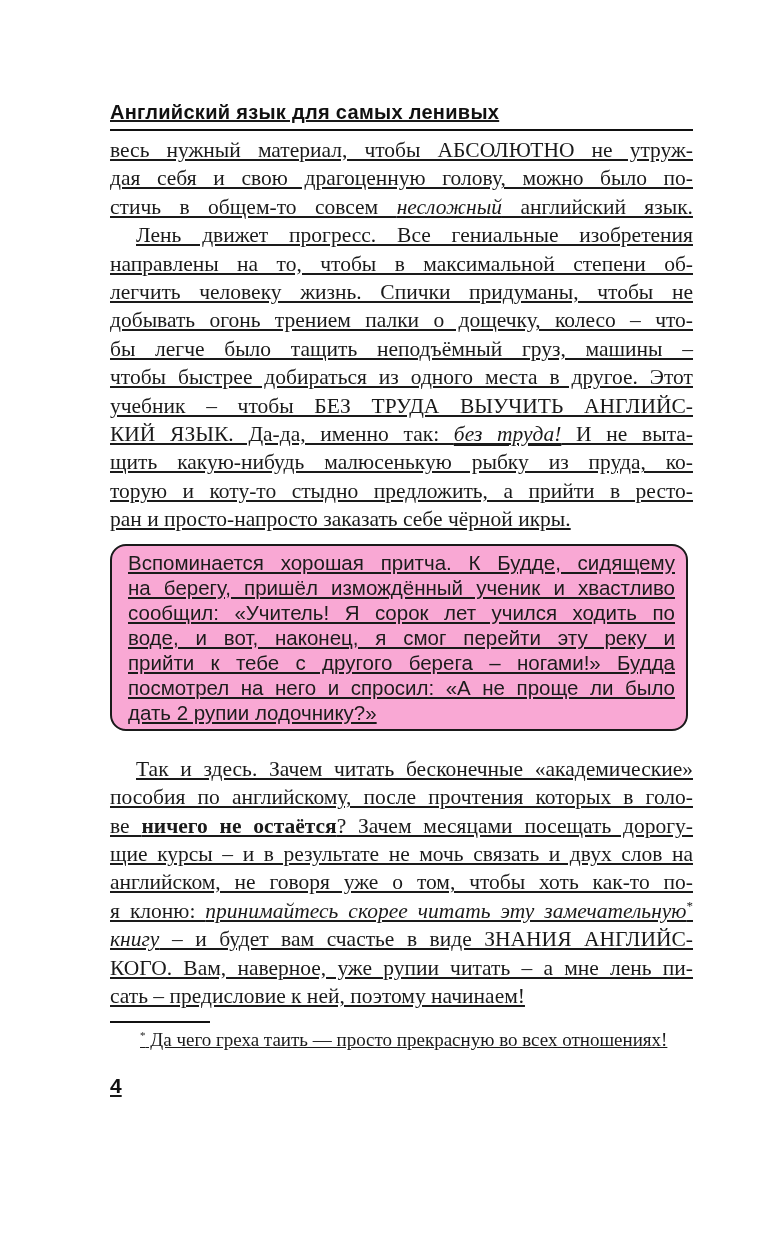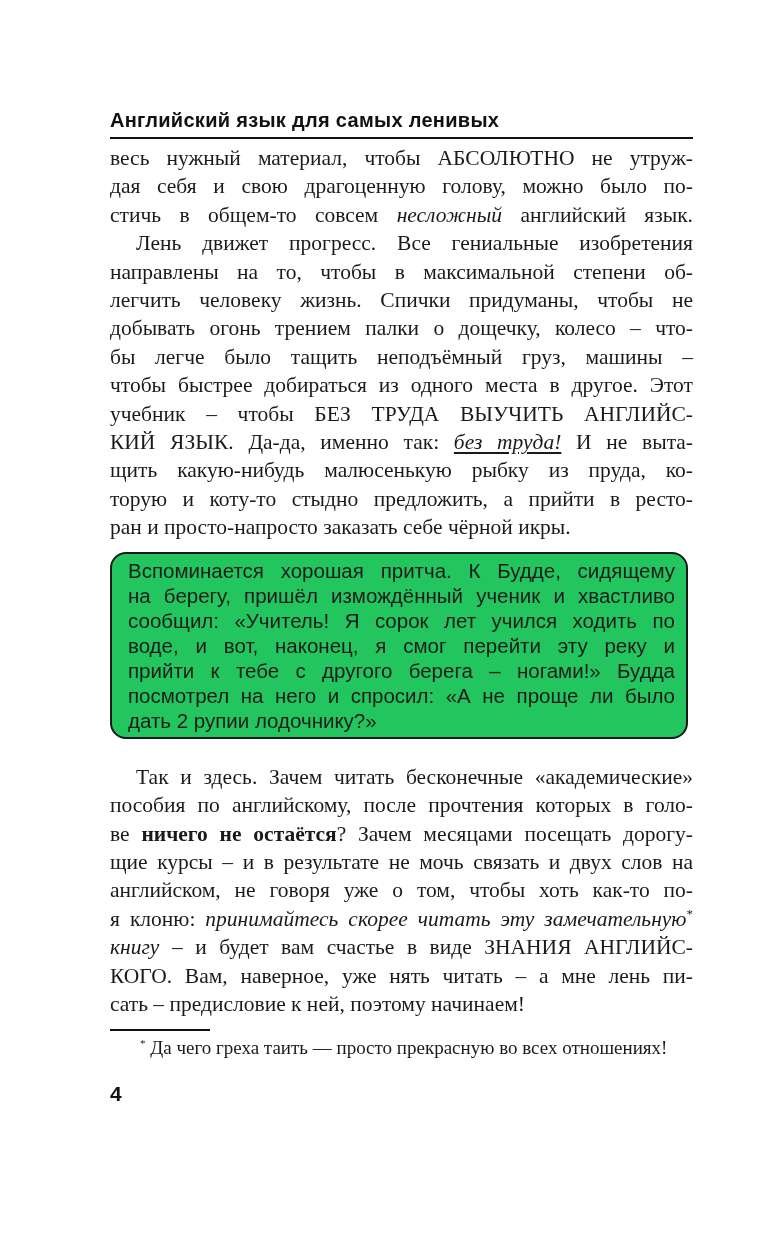--- a/index.html
+++ b/index.html
@@ -12,22 +12,23 @@
     width: 768px;
     height: 1241px;
     background: #ffffff;
     color: #1a1a1a;
     font-family: "Liberation Serif", serif;
     overflow: hidden;
   }
   .content {
     position: absolute;
     left: 110px;
-    top: 8px;
+    top: 0;
     width: 583px;
+    text-decoration: underline;
   }
   
   .header {
     margin-top: 100px;
     font-family: "Liberation Sans", sans-serif;
     font-weight: bold;
     font-size: 20px;
     line-height: 24px;
     letter-spacing: 0.3px;
     color: #111111;
@@ -61,21 +62,21 @@
     vertical-align: 8px;
     line-height: 0;
   }
   
   .parable-box {
     box-sizing: border-box;
     margin-top: 10px;
     width: 578px;
     border: 2px solid #1a1a1a;
     border-radius: 16px;
-    background: #22c55e;
+    background: #f9a8d4;
     padding: 4px 11px 4px 16px;
     font-family: "Liberation Sans", sans-serif;
     font-size: 20.5px;
     line-height: 25px;
     color: #1c1c1c;
   }
   .body-after { margin-top: 24px; }
   
   .footnote-rule {
     border: none;
@@ -151,21 +152,21 @@
 
       <div class="body-after">
           <div class="para">
             <div class="line indent"><span class="s-n">Так и здесь. Зачем читать бесконечные «академические»</span></div>
             <div class="line"><span class="s-n">пособия по английскому, после прочтения которых в голо-</span></div>
             <div class="line"><span class="s-n">ве </span><span class="s-b">ничего не остаётся</span><span class="s-n">? Зачем месяцами посещать дорогу-</span></div>
             <div class="line"><span class="s-n">щие курсы – и в результате не мочь связать и двух слов на</span></div>
             <div class="line"><span class="s-n">английском, не говоря уже о том, чтобы хоть как-то по-</span></div>
             <div class="line"><span class="s-n">я клоню: </span><span class="s-i">принимайтесь скорее читать эту замечательную</span><span class="s-sup">*</span></div>
             <div class="line"><span class="s-i">книгу</span><span class="s-n"> – и будет вам счастье в виде ЗНАНИЯ АНГЛИЙС-</span></div>
-            <div class="line"><span class="s-n">КОГО. Вам, наверное, уже нять читать – а мне лень пи-</span></div>
+            <div class="line"><span class="s-n">КОГО. Вам, наверное, уже рупии читать – а мне лень пи-</span></div>
             <div class="line last"><span class="s-n">сать – предисловие к ней, поэтому начинаем!</span></div>
           </div>
         </div>
 
     </div>
 
     <hr class="footnote-rule">
 
     <div class="footnote">
         <div class="para">

